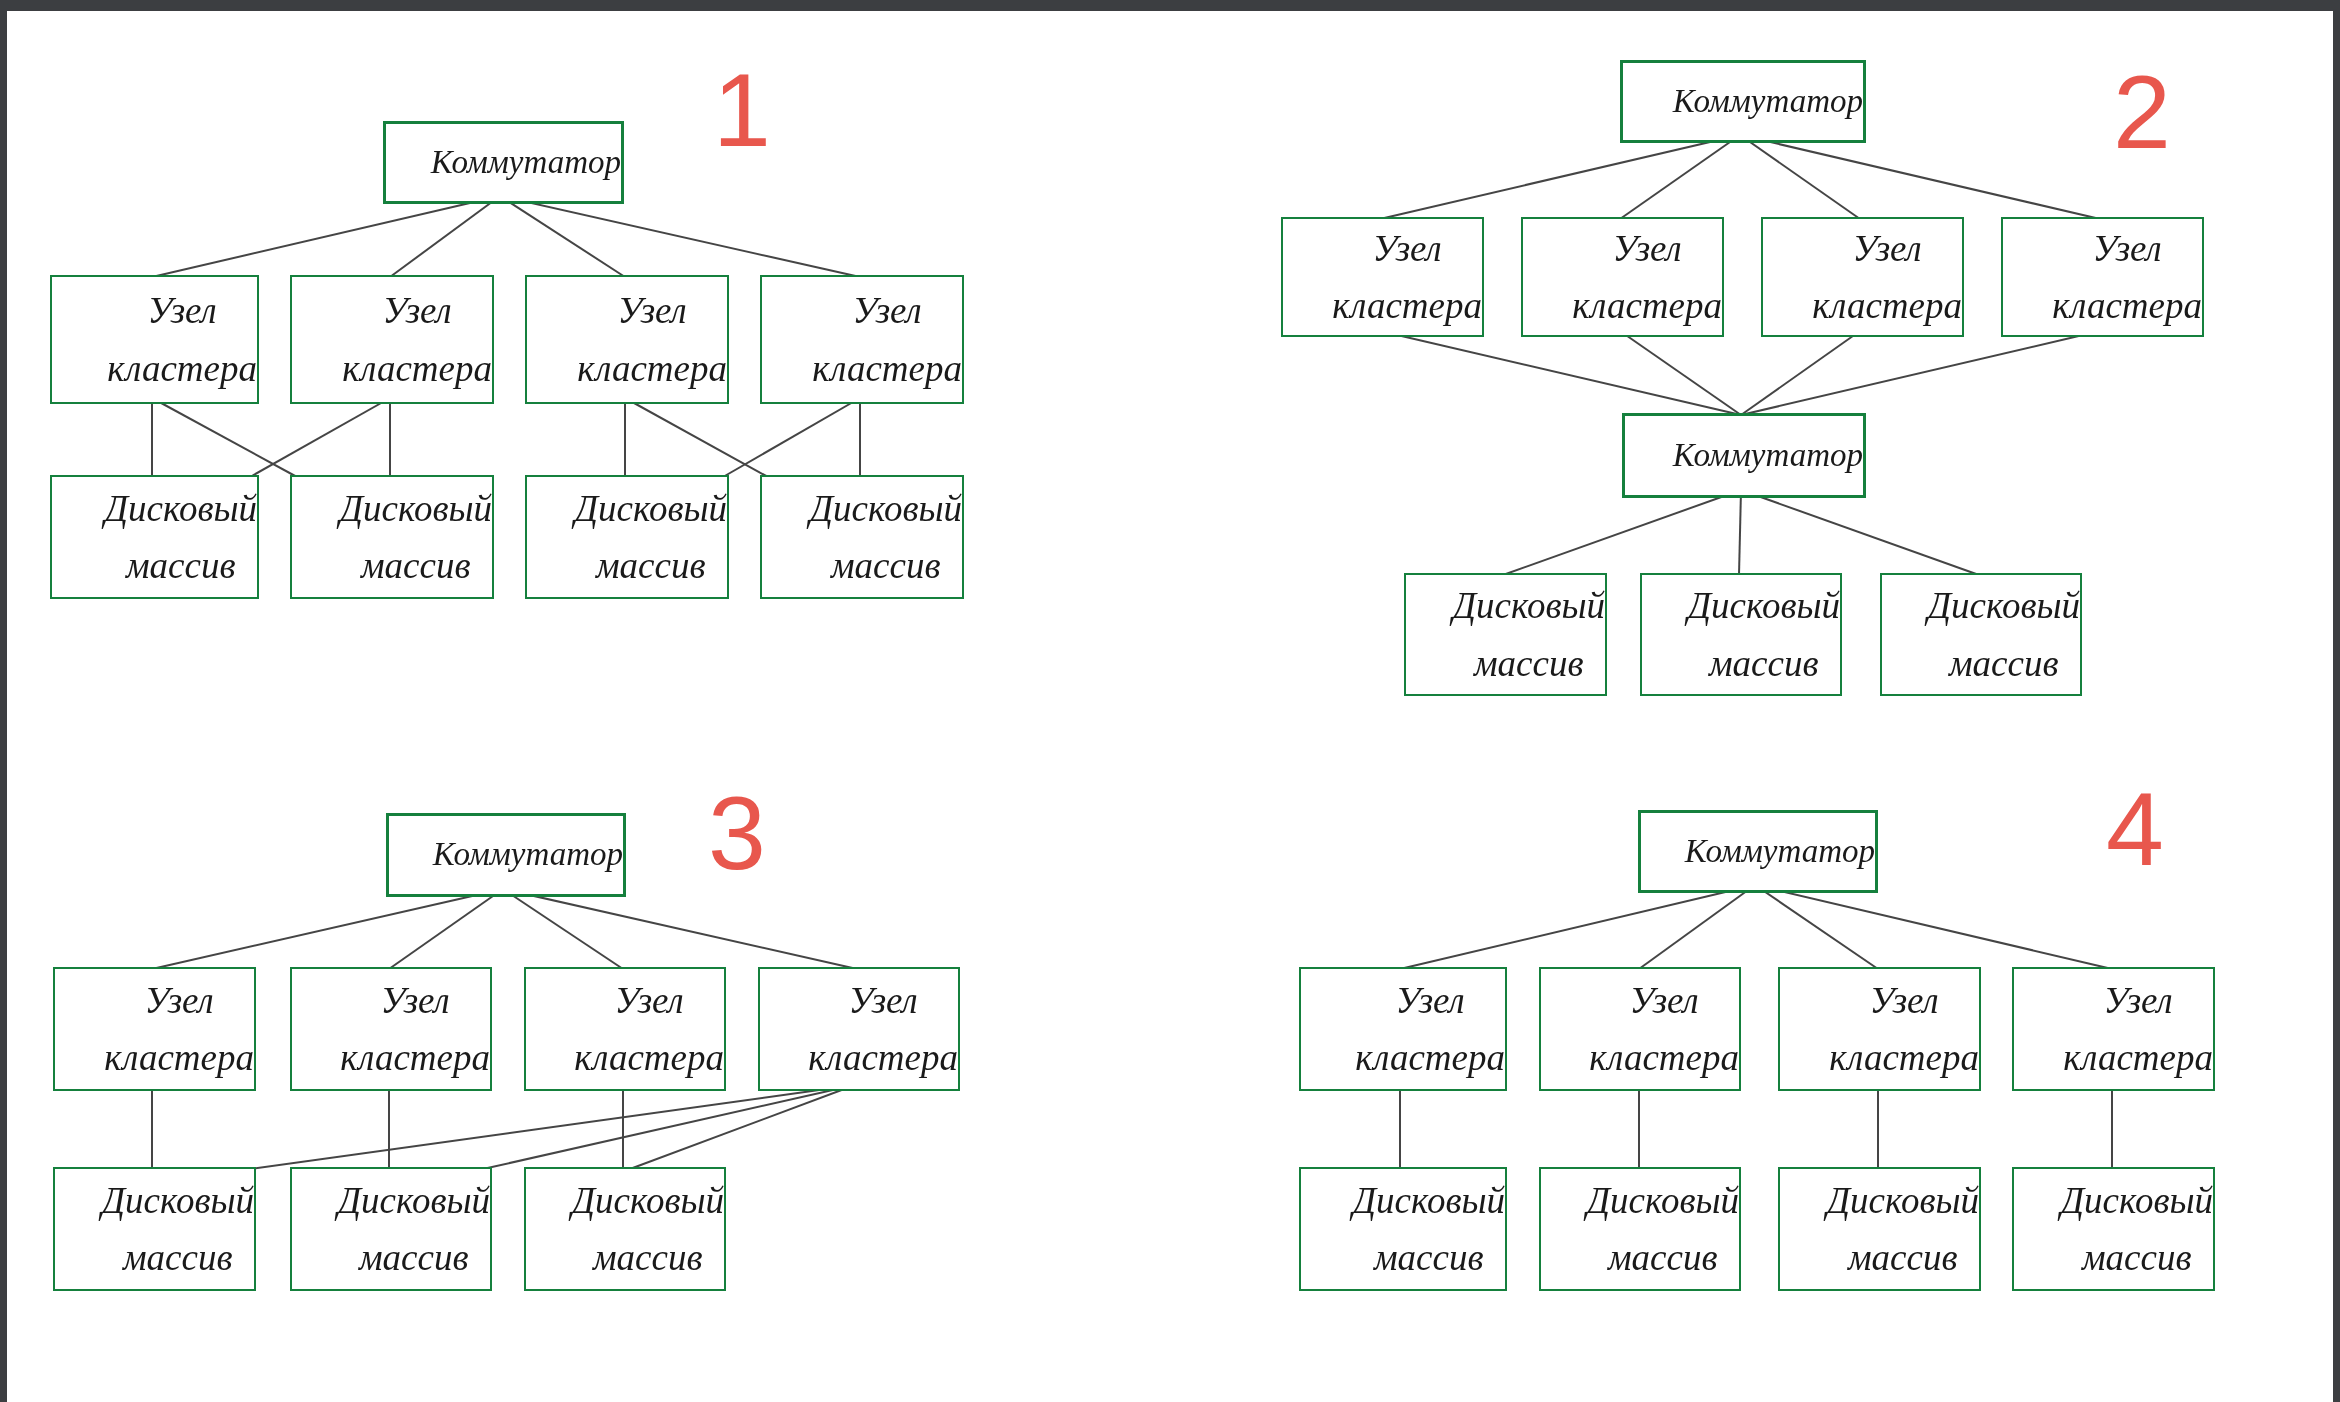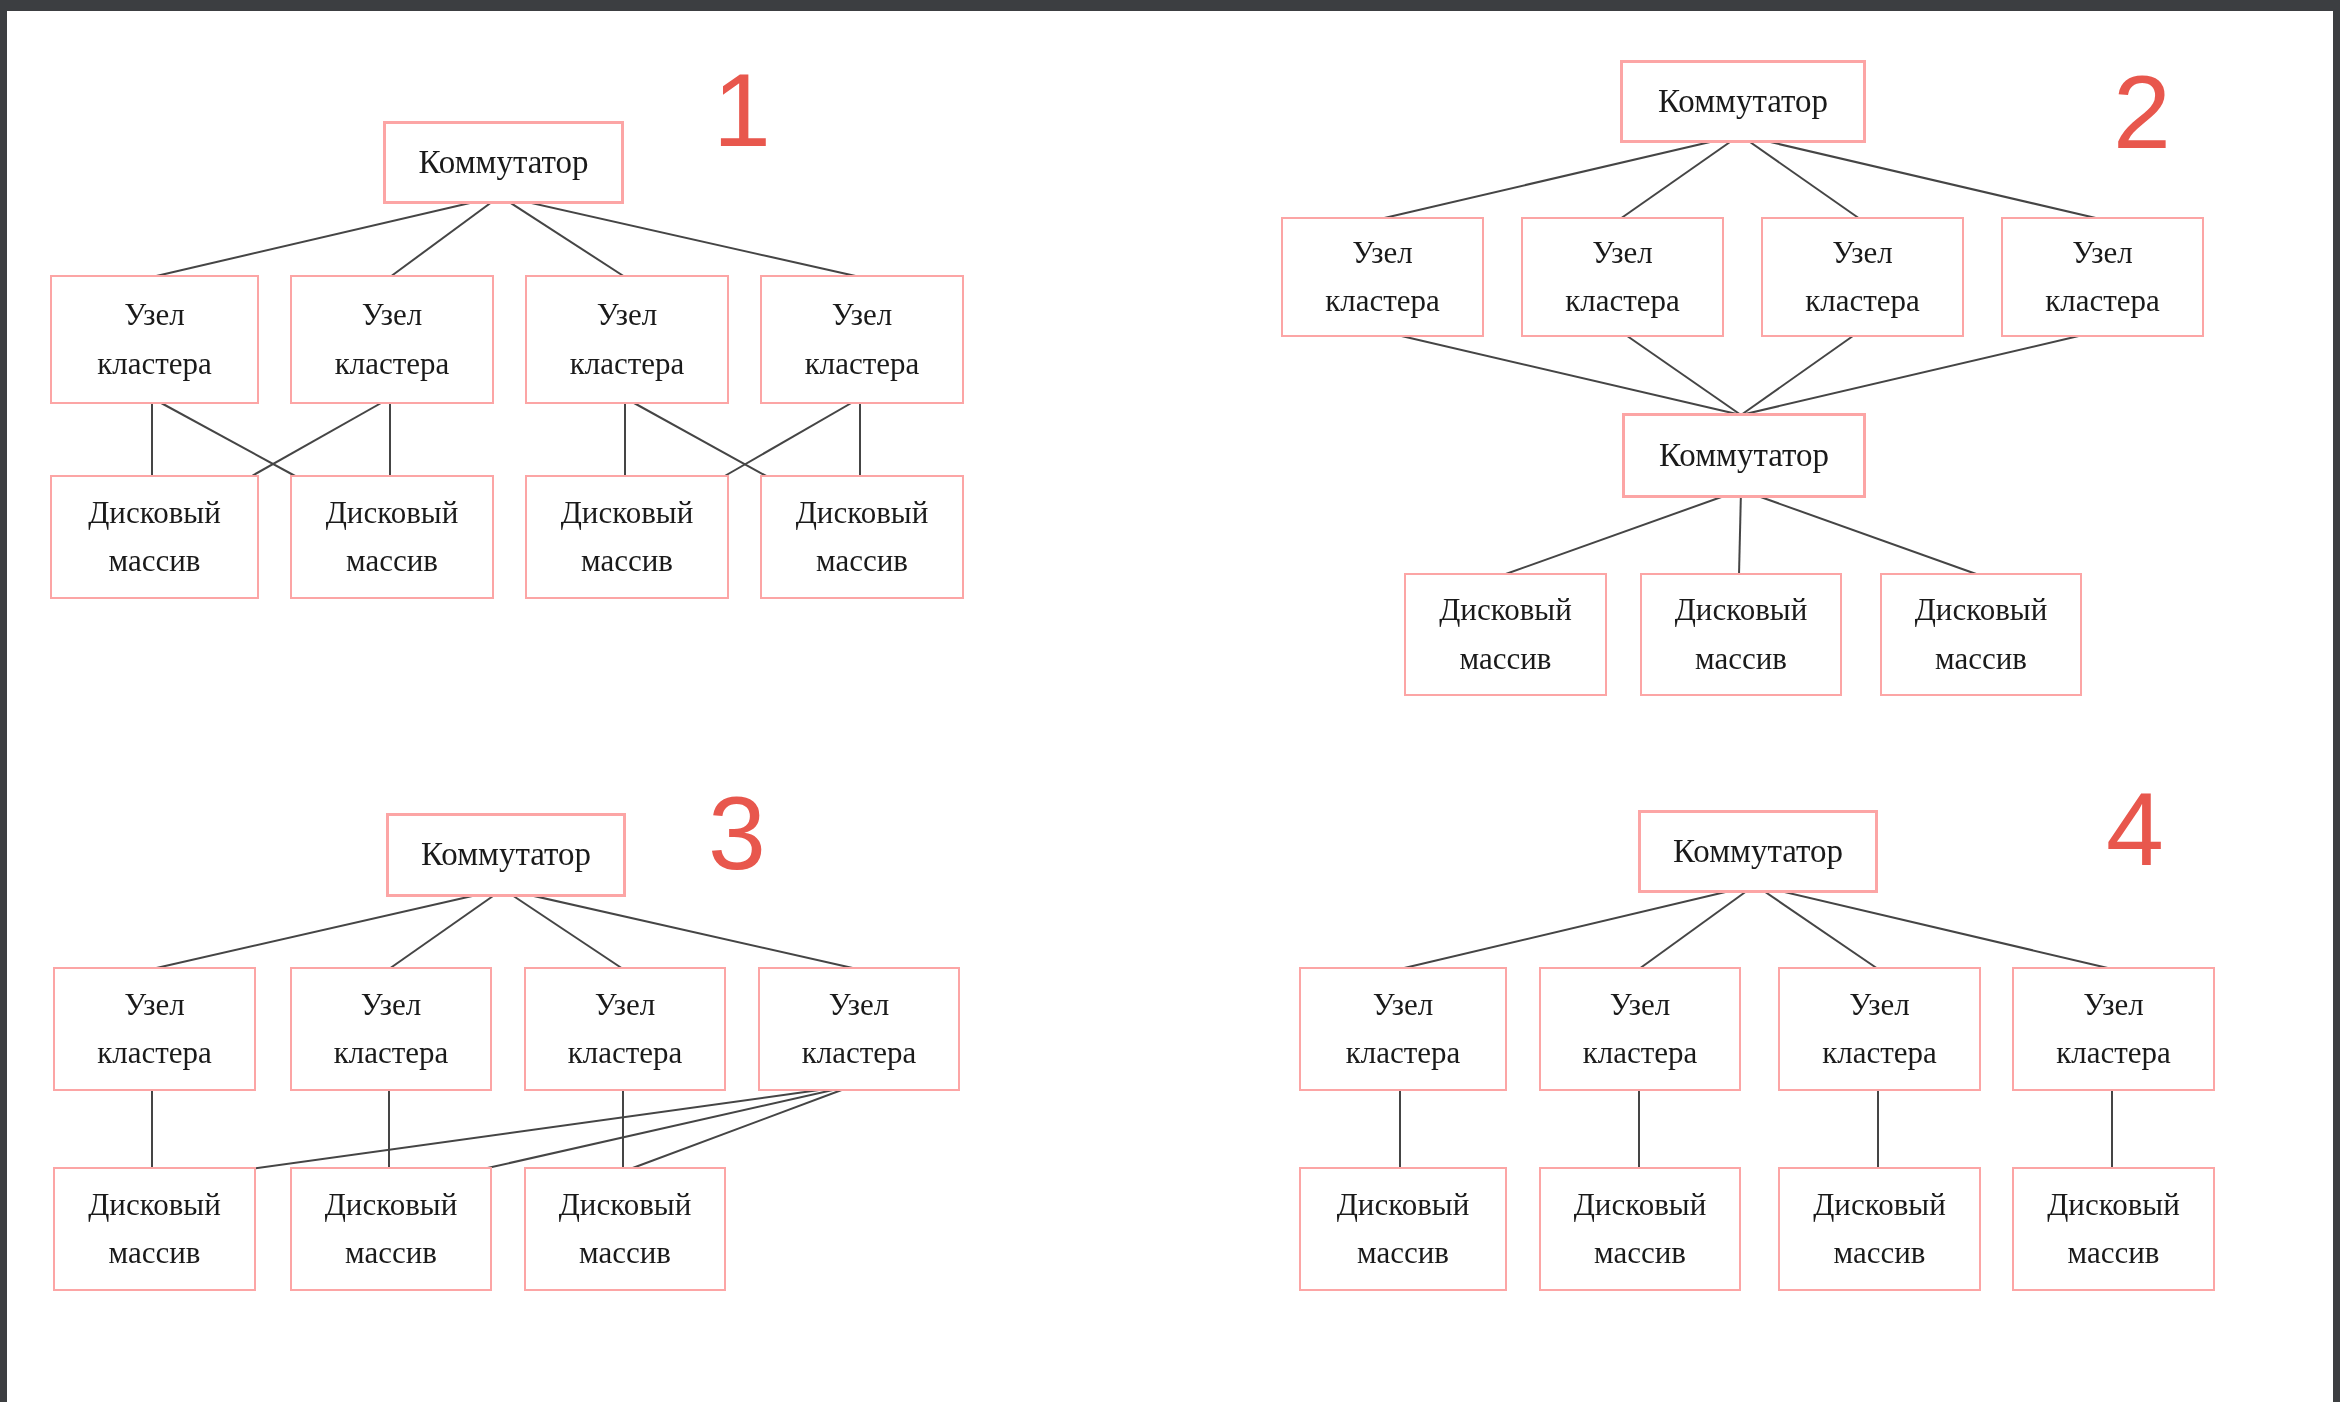--- a/index.html
+++ b/index.html
@@ -24,30 +24,31 @@
     position: absolute;
     left: 0; top: 0;
     width: 2340px;
     height: 1402px;
     z-index: 1;
   }
   .box {
     position: absolute;
     z-index: 2;
     background: #ffffff;
-    border: 2px solid #fca5a5;
+    border: 2px solid #15803d;
     display: flex;
     align-items: center;
-    justify-content: center;
+    justify-content: flex-end;
     text-align: center;
     color: #1a1a1a;
+    font-style: italic;
   }
   .box .lbl {
     white-space: pre-line;
-    font-size: 31px;
+    font-size: 37px;
     line-height: 1.55;
     color: #1a1a1a;
   }
   .box.sw { border-width: 3px; }
   .box.sw .lbl {
     font-size: 33px;
     line-height: 1.2;
     white-space: normal;
   }
   .num {

